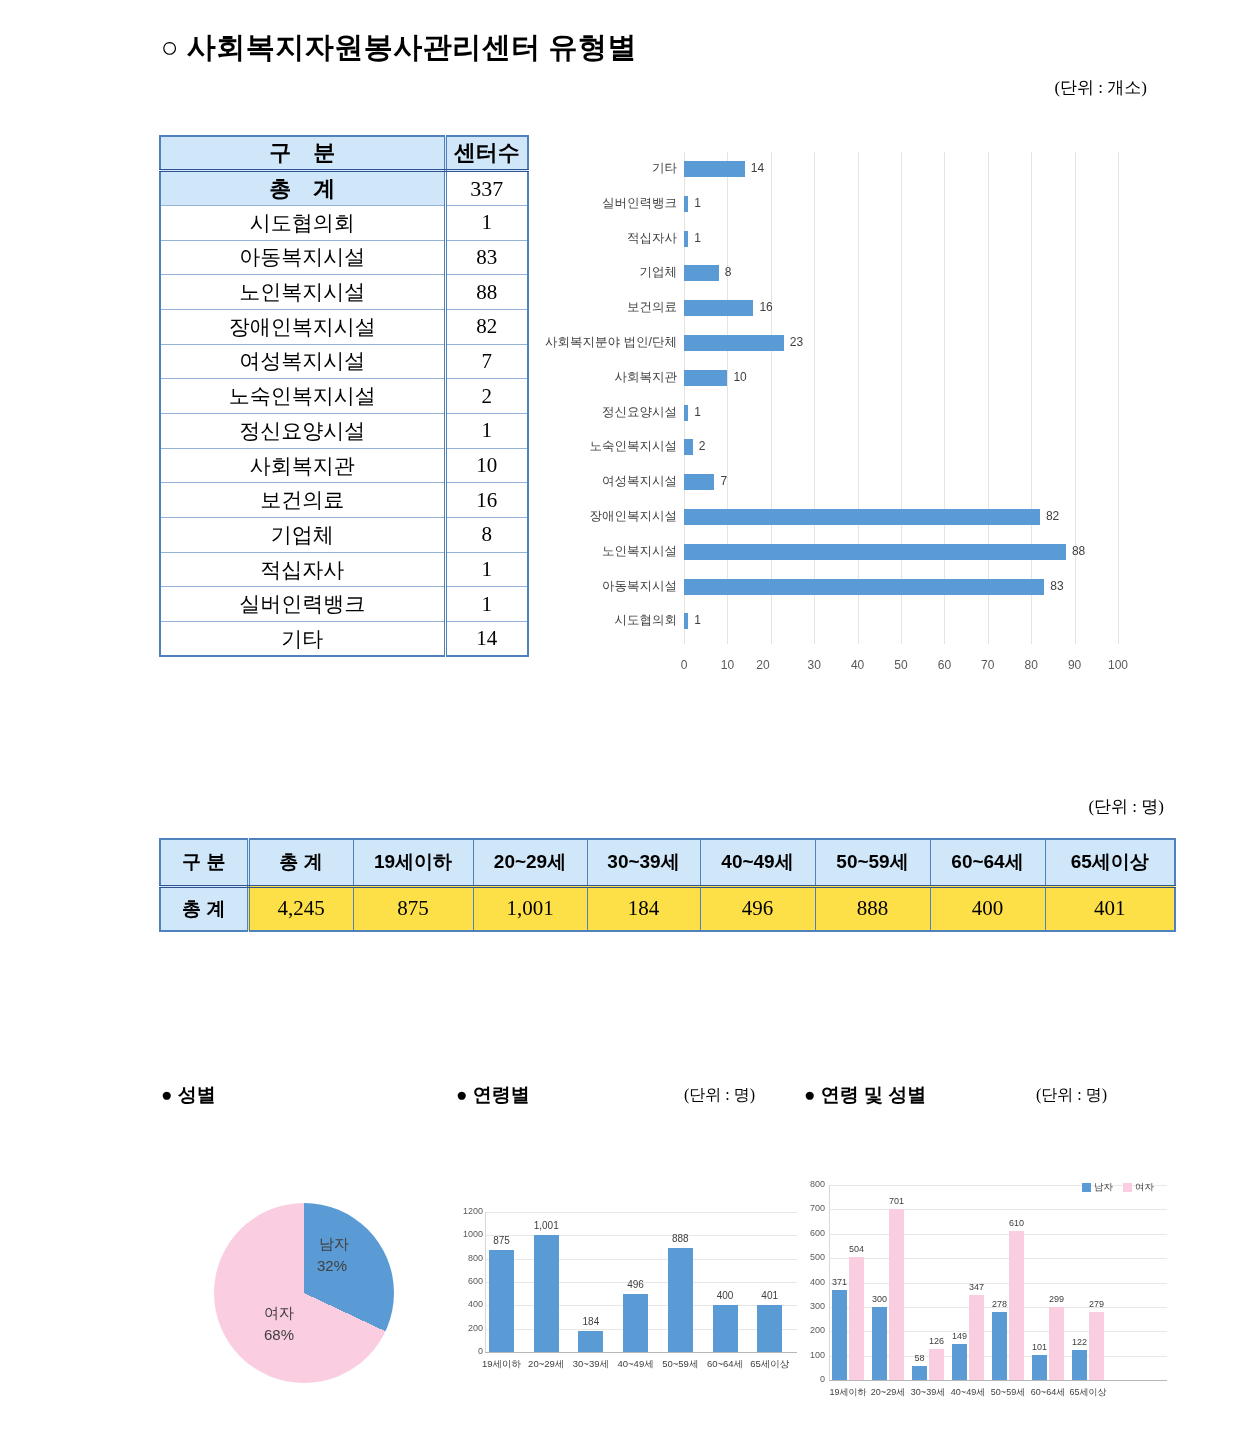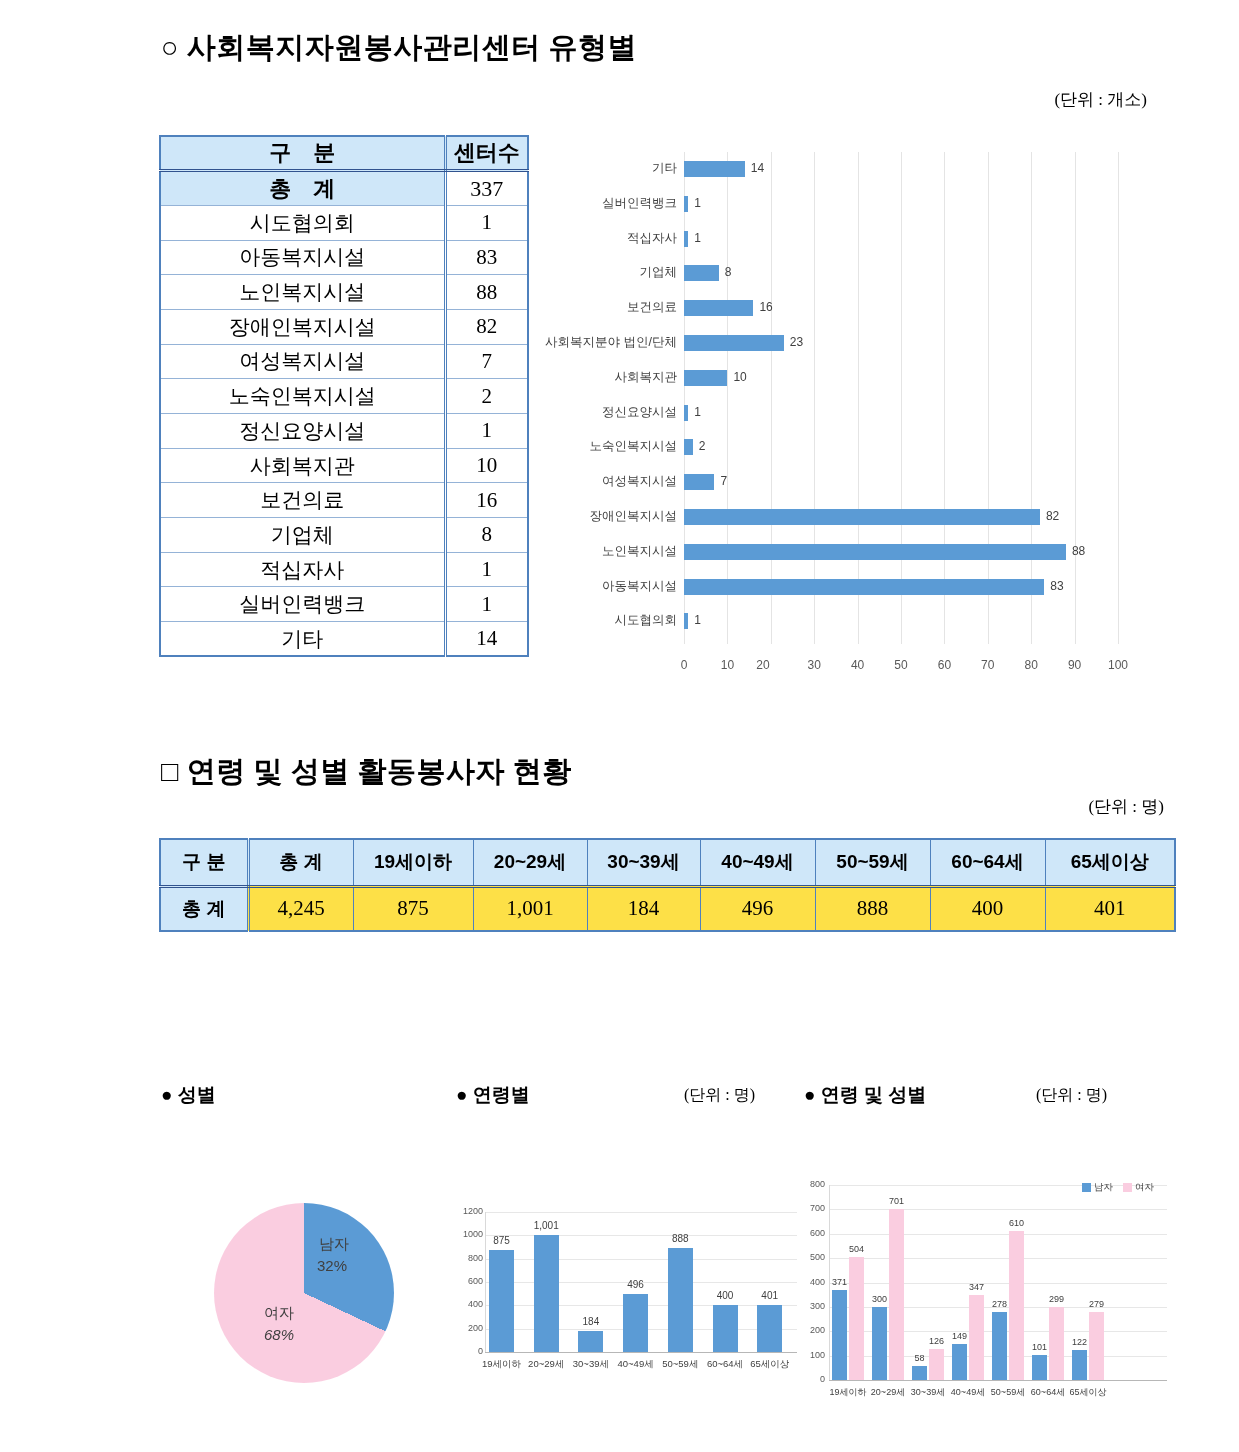--- a/index.html
+++ b/index.html
@@ -49,21 +49,21 @@
   .bullet-unit { position:absolute; font-size:16px; }
 
   
   #pie { position:absolute; left:175px; top:1203px; width:180px; height:180px;
          font-family:"Liberation Sans","DejaVu Sans",sans-serif; }
   .pie-circle { width:180px; height:180px; border-radius:50%; }
   .pie-label { position:absolute; font-size:15px; color:#404040; }
   .pl-m  { left:105px; top:32px; }
   .pl-mp { left:103px; top:54px; }
   .pl-f  { left:50px;  top:101px; }
-  .pl-fp { left:50px;  top:123px;font-style:italic; }
+  .pl-fp { left:50px;  top:123px; }
 
   
   #chart2 { position:absolute; left:420px; top:1180px; width:345px; height:240px;
             font-family:"Liberation Sans","DejaVu Sans",sans-serif; }
   .c2-ytick { position:absolute; left:0; width:24px; text-align:right; font-size:9px; color:#595959; }
   .c2-grid  { position:absolute; height:1px; background:#e7e7e7; }
   .c2-axis  { position:absolute; height:1px; background:#b7b7b7; }
   .c2-vaxis { position:absolute; width:1px; background:#d9d9d9; }
   .c2-bar   { position:absolute; }
   .c2-val   { position:absolute; width:40px; text-align:center; font-size:10px; color:#404040; }
@@ -83,21 +83,21 @@
   .c3-legend-item { display:flex; align-items:center; gap:3px; }
   .c3-legend-swatch { width:9px; height:9px; }
   .c3-legend-label { font-size:9.5px; color:#404040; }
 </style>
 </head>
 <body>
 
 <div class="page">
 
   <div class="abs sec-title" style="left:122px; top:28px;">○ 사회복지자원봉사관리센터 유형별</div>
-  <div class="abs unit" style="right:131px; top:88px;">(단위 : 개소)</div>
+  <div class="abs unit" style="right:131px; top:76px;">(단위 : 개소)</div>
 
   <table class="t1">
     <tbody>
       <tr class="hdr">
         <td>구    분</td>
         <td>센터수</td>
       </tr>
       <tr class="total">
         <td>총    계</td>
         <td>337</td>
@@ -217,21 +217,20 @@
       <div class="c1-bar" style="top: 403.8px; left: 125px; width: 381.92px; background: rgb(91, 155, 213);"></div>
       <div class="c1-val" style="top: 402.8px; left: 512.92px;">88</div>
       <div class="c1-cat" style="top: 437.6px;">아동복지시설</div>
       <div class="c1-bar" style="top: 438.6px; left: 125px; width: 360.22px; background: rgb(91, 155, 213);"></div>
       <div class="c1-val" style="top: 437.6px; left: 491.22px;">83</div>
       <div class="c1-cat" style="top: 472.4px;">시도협의회</div>
       <div class="c1-bar" style="top: 473.4px; left: 125px; width: 4.34px; background: rgb(91, 155, 213);"></div>
       <div class="c1-val" style="top: 472.4px; left: 135.34px;">1</div>
     </div>
 
-  <div class="abs sec-title" style="left:122px; top:752px;">□ 연령 및 성별 활동봉사자 현황</div>
   <div class="abs unit" style="right:114px; top:795px;">(단위 : 명)</div>
 
   <table class="t2">
     <colgroup>
       <col style="width:88px">
         <col style="width:105px">
         <col style="width:120px">
       <col style="width:114px">
         <col style="width:113px">
         <col style="width:115px">

